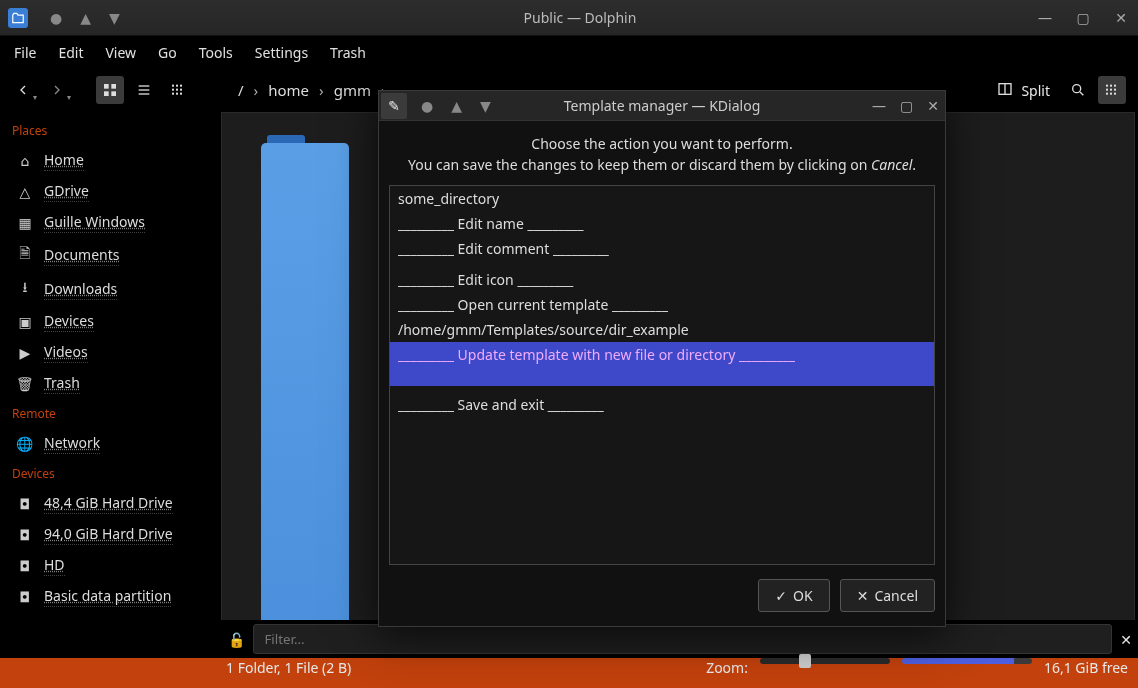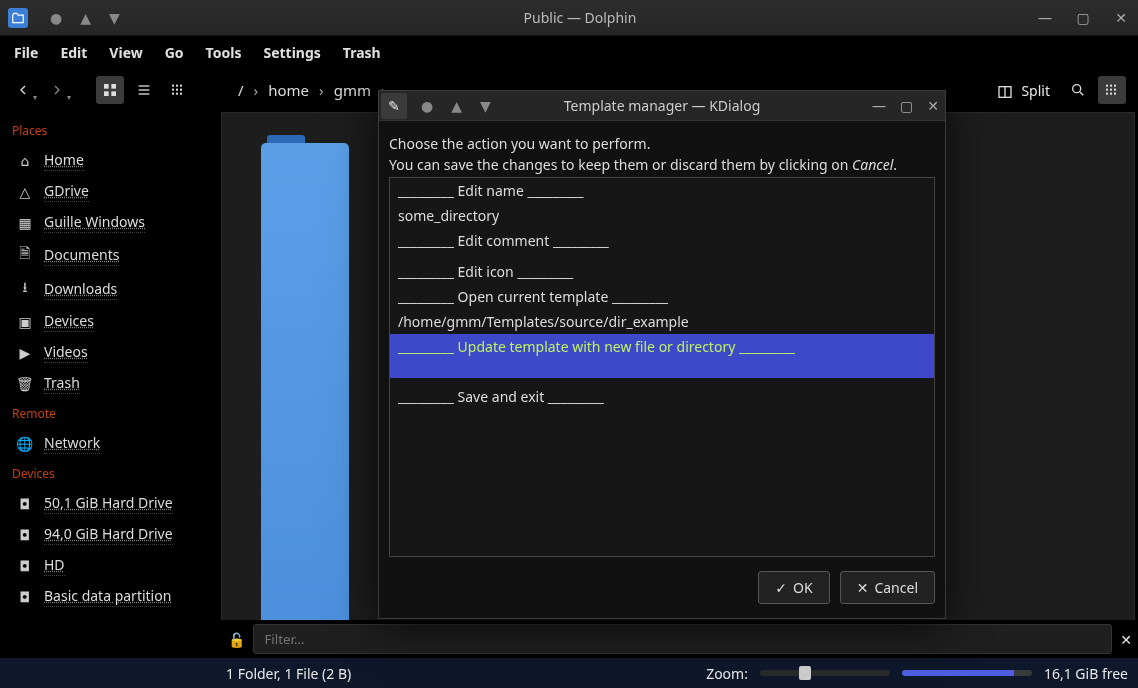--- a/index.html
+++ b/index.html
@@ -8,31 +8,31 @@
   
   .titlebar { height: 36px; background: linear-gradient(to bottom,#2d2d2d,#262626); display: flex; align-items: center; position: relative; border-bottom:1px solid #111; }
   .titlebar .appicon { width: 20px; height: 20px; margin: 0 8px; border-radius: 3px; background: #3a7fd5; display:flex; align-items:center; justify-content:center; color:#fff; font-size:11px;}
   .titlebar .dots { display:flex; gap:18px; margin-left:14px; color:#888; }
   .titlebar .title { position:absolute; left:50%; transform:translateX(-50%); color:#bbb;padding-left:22px; }
   .titlebar .winbtns { position:absolute; right:6px; display:flex; gap:16px; color:#aaa; font-size:14px; align-items:center;}
   .titlebar .winbtns span { width:22px; text-align:center; cursor:pointer;}
 
   
   .menubar { height: 32px; display:flex; align-items:center; gap:22px; padding:0 14px; color:#e0e0e0; background:#000; }
-  .menubar span { cursor:pointer;font-weight:bold; }
+  .menubar span { cursor:pointer; }
 
   
   .toolbar { height: 44px; display:flex; align-items:center; gap:6px; padding:0 12px; background:#000; }
   .tbtn { width:28px; height:28px; display:flex; align-items:center; justify-content:center; color:#ddd; cursor:pointer; border-radius:3px;}
   .tbtn.small-drop::after { content:"▾"; font-size:8px; color:#888; margin-left:2px; position:relative; top:6px;}
   .tbtn.active { background:#3b3b3b; }
   .toolbar .breadcrumb { display:flex; align-items:center; gap:10px; margin-left:40px; color:#ddd; font-size:15px;}
   .crumb-sep { color:#aaa; }
   .toolbar .spacer { flex:1; }
-  .split { display:flex; align-items:flex-end; gap:8px; padding:0 8px; cursor:pointer;}
+  .split { display:flex; align-items:flex-start; gap:8px; padding:0 8px; cursor:pointer;}
   .right-corner { background:#3b3b3b; border-radius:3px; }
 
   
   .body { display:flex; height: calc(688px - 36px - 32px - 44px - 52px); }
 
   
   .sidebar { width: 218px; padding:4px 0; background:#000; color:#ddd; }
   .sb-header { color:#c2410c; padding:6px 12px; font-size:12px;}
   .sb-item { display:flex; align-items:center; gap:10px; padding:5px 16px; cursor:pointer;}
   .sb-icon { width:18px; text-align:center; color:#ccc; }
@@ -43,41 +43,41 @@
   .main { flex:1; background:#1d1d1d; border:1px solid #2a2a2a; margin:0 3px; position:relative; overflow:hidden; }
   .folder-item { width:110px; text-align:center; margin:22px 0 0 28px; cursor:pointer;}
   .folder-icon { width:88px; height:70px; margin:0 auto 8px; position:relative;}
   .folder-icon .tab { position:absolute; top:0; left:6px; width:38px; height:14px; background:#2b68b5; border-radius:3px 3px 0 0;}
   .folder-icon .body { position:absolute; top:8px; left:0; right:0; bottom:0; background:linear-gradient(to bottom,#5a9fe6,#4b8fdc); border-radius:5px;}
   .folder-item .name { text-decoration: underline; color:#e8e8e8; }
 
   
   .filterrow { position:absolute; bottom:30px; left:0; right:0; height:38px; display:flex; align-items:center; padding:0 6px; gap:8px; background:#000;}
   .filter-input { flex:1; height:30px; background:#1f1f1f; border:1px solid #333; border-radius:3px; padding:0 10px; color:#a3a3a3; }
-  .statusrow { position:absolute; bottom:0; left:0; right:0; height:30px; display:flex; align-items:center; padding:0 10px; background:#0f172a; gap:12px;}
+  .statusrow { position:absolute; bottom:0; left:0; right:0; height:30px; display:flex; padding:0 10px; background:#c2410c; gap:12px;}
   .statusrow .spacer { flex:1; }
   .slider { width:130px; height:6px; background:#2a2a2a; border-radius:3px; position:relative;}
   .slider.small { width:130px;}
   .slider .thumb { position:absolute; top:-4px; width:12px; height:14px; background:#ccc; border-radius:2px; }
   .slider.blue { background:linear-gradient(to right,#4d5fe0 0%, #4d5fe0 86%, #3a3a3a 86%, #3a3a3a 100%); width:130px;}
 
   
   .dialog { position:absolute; top:90px; left:378px; width:568px; background:#111; border:1px solid #3a3a3a; box-shadow:0 8px 40px rgba(0,0,0,0.7); z-index:50;}
   .dlg-titlebar { height:30px; display:flex; align-items:center; background:#262626; border-bottom:1px solid #333; position:relative;}
   .dlg-titlebar .pencil { width:26px; height:26px; margin:2px; background:#3b3b3b; display:flex; align-items:center; justify-content:center; color:#e8e8e8; border-radius:2px;}
   .dlg-titlebar .dots { display:flex; gap:18px; margin-left:12px; color:#888;}
   .dlg-titlebar .title { position:absolute; left:50%; transform:translateX(-50%); color:#ccc;}
   .dlg-titlebar .winbtns { position:absolute; right:6px; display:flex; gap:14px; color:#aaa;}
   .dlg-titlebar .winbtns span { cursor:pointer;}
   .dlg-body { padding:12px 10px 14px; }
-  .dlg-msg { text-align:left; color:#ddd; line-height:1.5; margin-bottom:2px;}
+  .dlg-msg { text-align:center; color:#ddd; line-height:1.5; margin-bottom:10px;}
   .dlg-msg em { font-style:italic; }
   .dlg-list { border:1px solid #444; background:#161616; height:380px; overflow:hidden;}
   .dlg-item { padding:3px 8px; color:#ddd; cursor:pointer;}
-  .dlg-item.selected { background:#3e49c9; color:#bef264; padding-bottom:22px;}
+  .dlg-item.selected { background:#3e49c9; color:#f0abfc; padding-bottom:22px;}
   .dlg-buttons { display:flex; justify-content:flex-end; gap:10px; margin-top:14px;}
   .dlg-btn { border:1px solid #555; background:#222; color:#ddd; padding:6px 16px; border-radius:3px; cursor:pointer; display:flex; align-items:center; gap:6px;}
 
   svg { display:block; }
 </style>
 </head>
 <body>
 
 <div class="titlebar">
   <div class="appicon">
@@ -228,21 +228,21 @@
     <div id="remote">
         <div class="sb-item underline">
           <span class="sb-icon">🌐</span>
           <span class="lbl">Network</span>
         </div>
       </div>
     <div class="sb-header">Devices</div>
     <div id="devices">
         <div class="sb-item underline">
           <span class="sb-icon">◘</span>
-          <span class="lbl">50,1 GiB Hard Drive</span>
+          <span class="lbl">48,4 GiB Hard Drive</span>
         </div>
         <div class="sb-item underline">
           <span class="sb-icon">◘</span>
           <span class="lbl">94,0 GiB Hard Drive</span>
         </div>
         <div class="sb-item underline">
           <span class="sb-icon">◘</span>
           <span class="lbl">HD</span>
         </div>
         <div class="sb-item underline">
@@ -296,22 +296,22 @@
     </div>
   </div>
   <div class="dlg-body">
     <div class="dlg-msg">
       <div>Choose the action you want to perform.</div>
       <div>
         <span>You can save the changes to keep them or discard them by clicking on </span><em>Cancel</em><span>.</span>
       </div>
     </div>
     <div class="dlg-list" id="dlg-list">
+        <div class="dlg-item">some_directory</div>
         <div class="dlg-item">_________ Edit name _________</div>
-        <div class="dlg-item">some_directory</div>
         <div class="dlg-item">_________ Edit comment _________</div>
         <div class="dlg-item"></div>
         <div class="dlg-item">_________ Edit icon _________</div>
         <div class="dlg-item">_________ Open current template _________</div>
         <div class="dlg-item">/home/gmm/Templates/source/dir_example</div>
         <div class="dlg-item selected">_________ Update template with new file or directory _________</div>
         <div class="dlg-item"></div>
         <div class="dlg-item">_________ Save and exit _________</div>
       </div>
     <div class="dlg-buttons">

